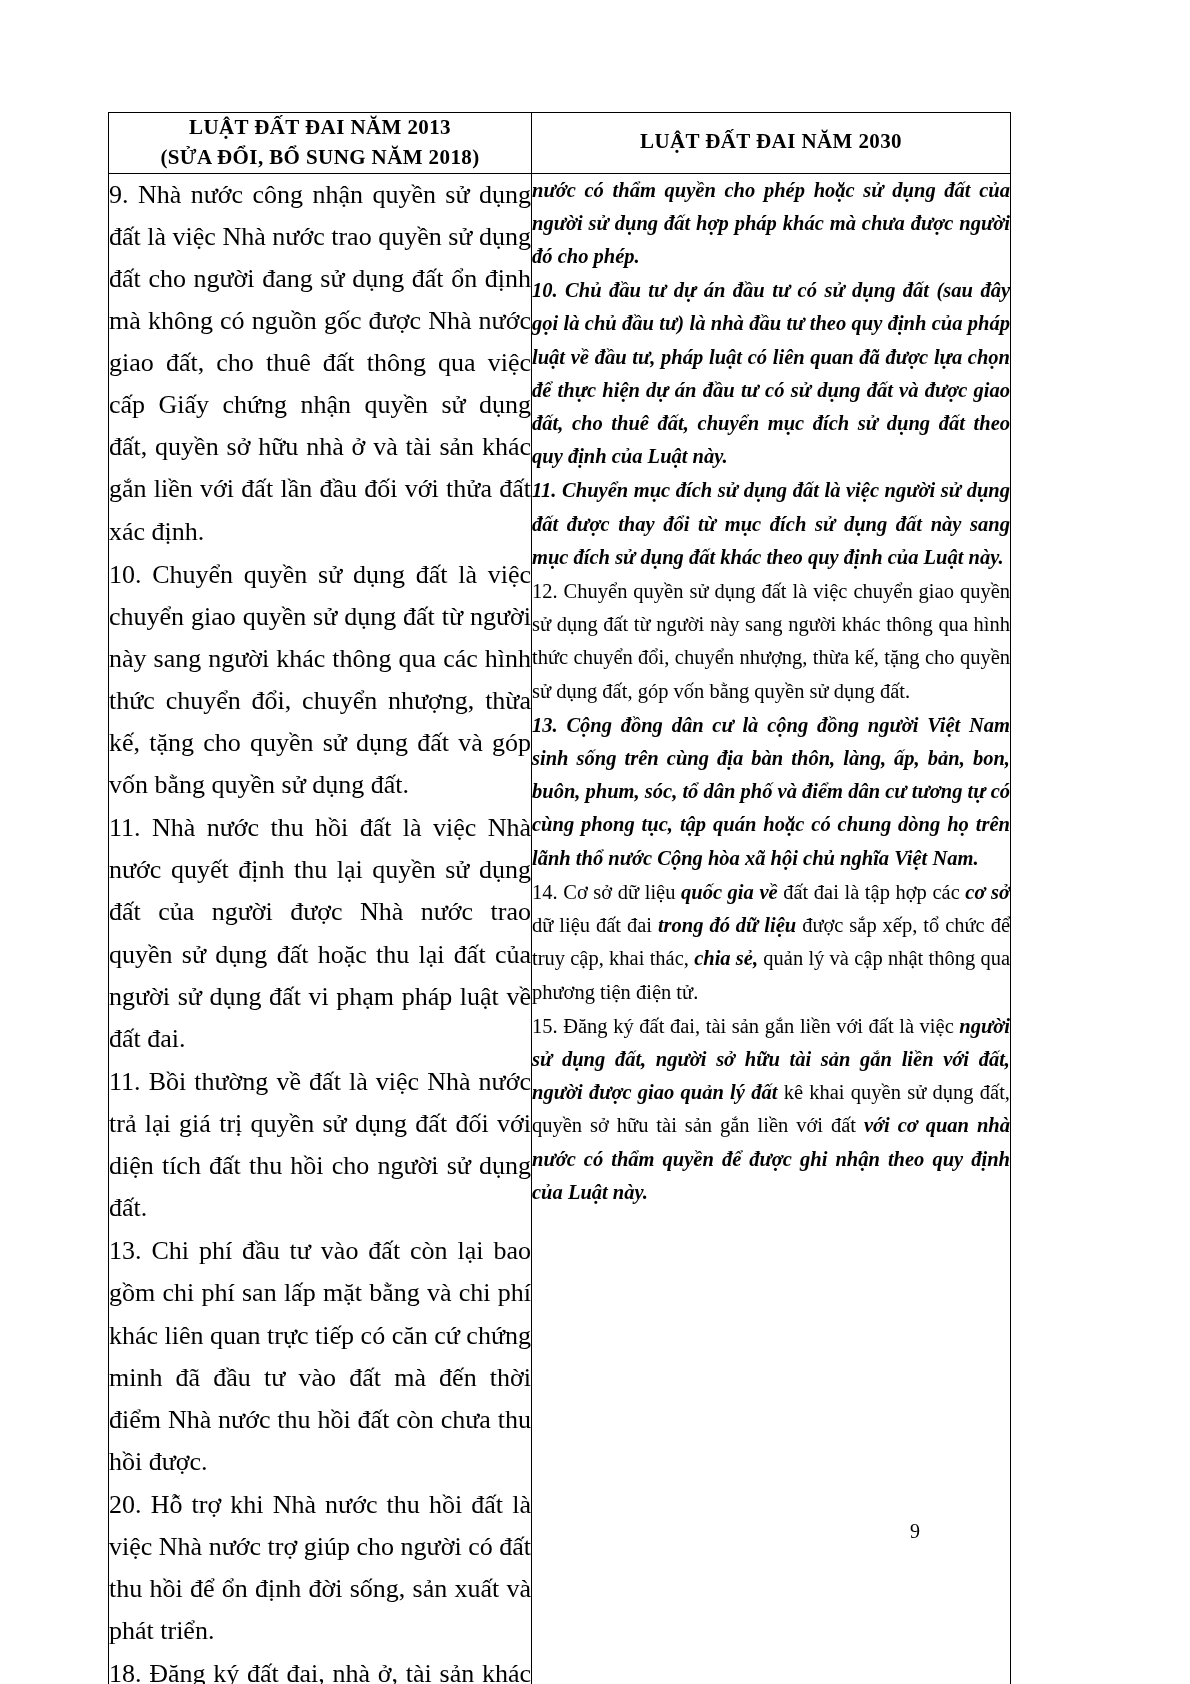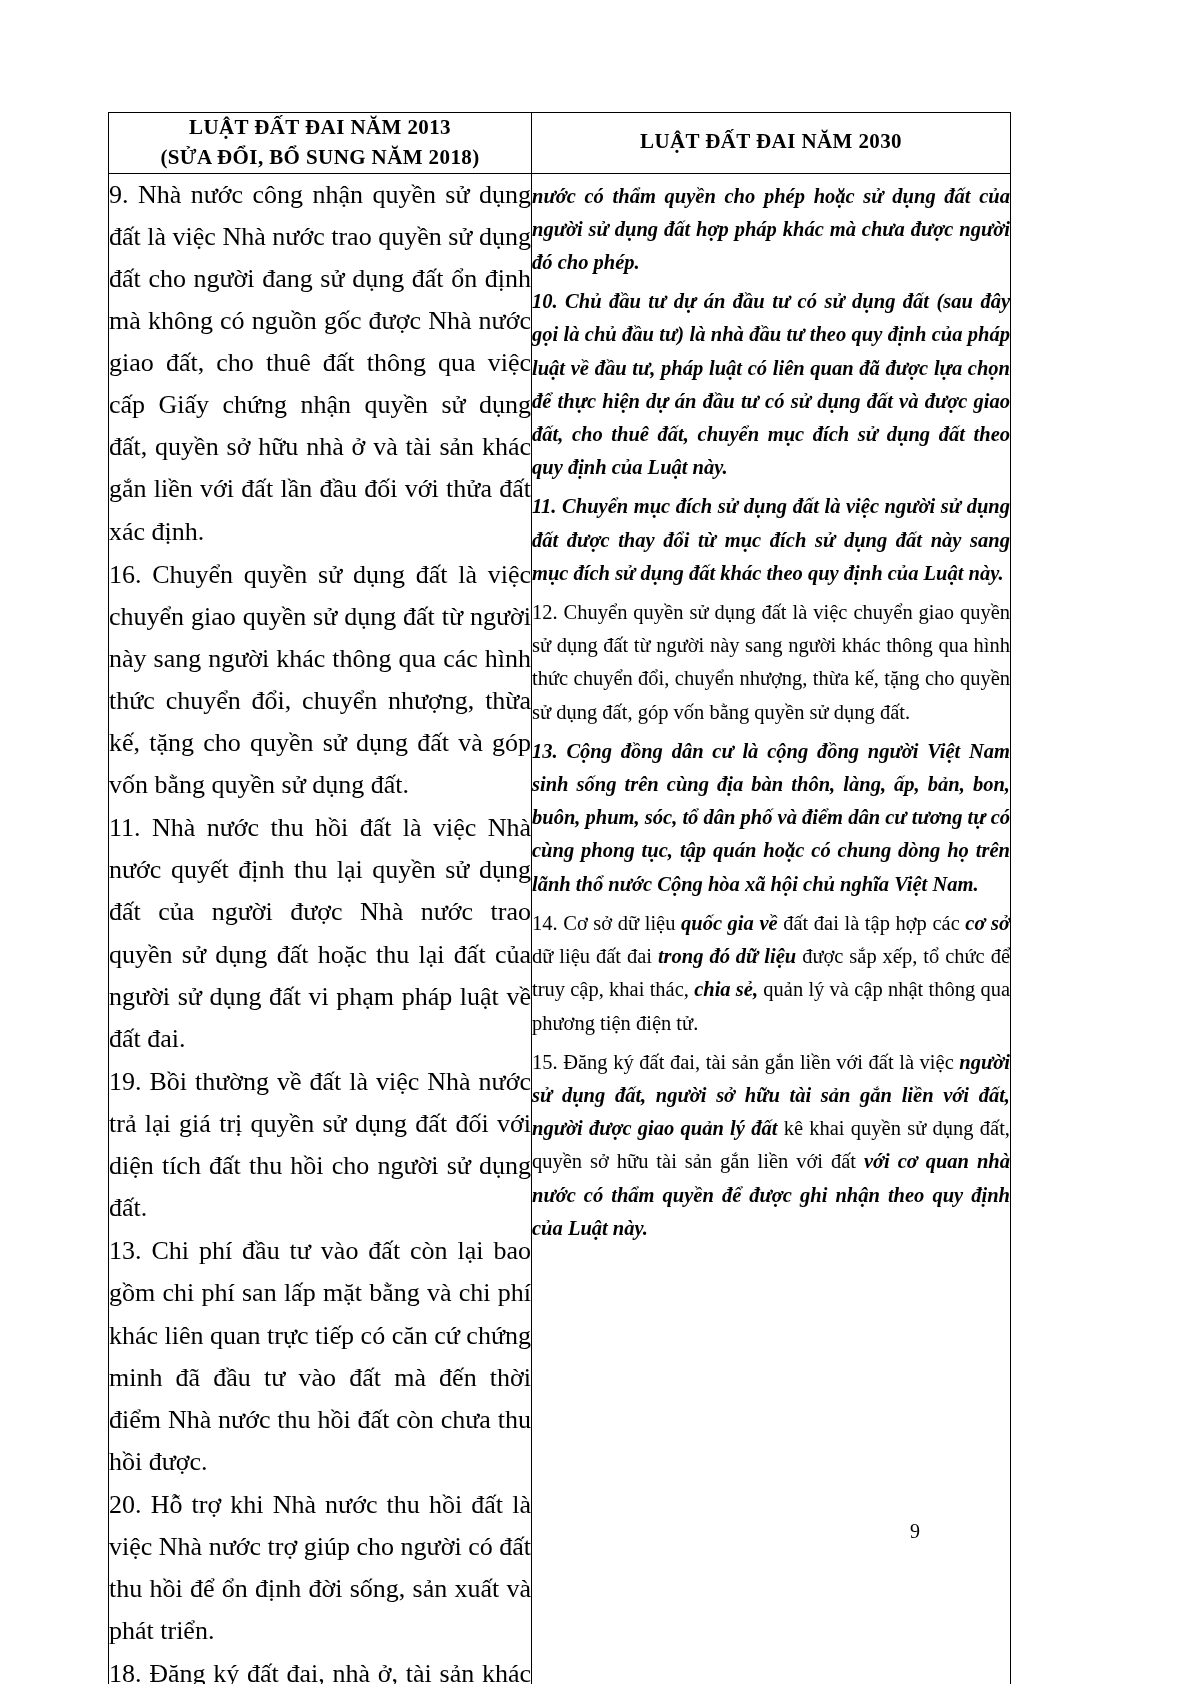--- a/index.html
+++ b/index.html
@@ -59,21 +59,20 @@
     font-size: 20.5px;
     line-height: 1.62;
     text-align: justify;
     text-justify: inter-word;
   }
   .col-left p.para {
     font-size: 26px;
   }
   .col-right p.para {
     font-size: 20.5px;
-    margin-top: 6px;
   }
   .it { font-style: italic; font-weight: bold; }
   .bold { font-weight: normal; }
   .pagenum {
     position: absolute;
     right: 108px;
     top: 1520px;
     font-size: 20px;
   }
 </style>
@@ -92,23 +91,23 @@
         <th class="col-right head-cell right">
           <div class="head-line">LUẬT ĐẤT ĐAI NĂM 2030</div>
         </th>
       </tr>
     </thead>
     <tbody>
       <tr>
         <td class="col-left body-cell">
           <div id="left-col">
               <p class="para">9. Nhà nước công nhận quyền sử dụng đất là việc Nhà nước trao quyền sử dụng đất cho người đang sử dụng đất ổn định mà không có nguồn gốc được Nhà nước giao đất, cho thuê đất thông qua việc cấp Giấy chứng nhận quyền sử dụng đất, quyền sở hữu nhà ở và tài sản khác gắn liền với đất lần đầu đối với thửa đất xác định.</p>
-              <p class="para">16. Chuyển quyền sử dụng đất là việc chuyển giao quyền sử dụng đất từ người này sang người khác thông qua các hình thức chuyển đổi, chuyển nhượng, thừa kế, tặng cho quyền sử dụng đất và góp vốn bằng quyền sử dụng đất.</p>
+              <p class="para">10. Chuyển quyền sử dụng đất là việc chuyển giao quyền sử dụng đất từ người này sang người khác thông qua các hình thức chuyển đổi, chuyển nhượng, thừa kế, tặng cho quyền sử dụng đất và góp vốn bằng quyền sử dụng đất.</p>
               <p class="para">11. Nhà nước thu hồi đất là việc Nhà nước quyết định thu lại quyền sử dụng đất của người được Nhà nước trao quyền sử dụng đất hoặc thu lại đất của người sử dụng đất vi phạm pháp luật về đất đai.</p>
-              <p class="para">19. Bồi thường về đất là việc Nhà nước trả lại giá trị quyền sử dụng đất đối với diện tích đất thu hồi cho người sử dụng đất.</p>
+              <p class="para">11. Bồi thường về đất là việc Nhà nước trả lại giá trị quyền sử dụng đất đối với diện tích đất thu hồi cho người sử dụng đất.</p>
               <p class="para">13. Chi phí đầu tư vào đất còn lại bao gồm chi phí san lấp mặt bằng và chi phí khác liên quan trực tiếp có căn cứ chứng minh đã đầu tư vào đất mà đến thời điểm Nhà nước thu hồi đất còn chưa thu hồi được.</p>
               <p class="para">20. Hỗ trợ khi Nhà nước thu hồi đất là việc Nhà nước trợ giúp cho người có đất thu hồi để ổn định đời sống, sản xuất và phát triển.</p>
               <p class="para">18. Đăng ký đất đai, nhà ở, tài sản khác gắn liền với đất là việc kê khai và ghi nhận tình trạng pháp lý về quyền sử dụng đất, quyền sở hữu nhà ở, tài sản khác gắn liền với đất và quyền quản lý đất đối với một thửa đất vào hồ sơ địa chính.</p>
             </div>
         </td>
         <td class="col-right body-cell">
           <div id="right-col">
               <p class="para"><span class="it">nước có thẩm quyền cho phép hoặc sử dụng đất của người sử dụng đất hợp pháp khác mà chưa được người đó cho phép.</span></p>
               <p class="para"><span class="it">10. Chủ đầu tư dự án đầu tư có sử dụng đất (sau đây gọi là chủ đầu tư) là nhà đầu tư theo quy định của pháp luật về đầu tư, pháp luật có liên quan đã được lựa chọn để thực hiện dự án đầu tư có sử dụng đất và được giao đất, cho thuê đất, chuyển mục đích sử dụng đất theo quy định của Luật này.</span></p>
               <p class="para"><span class="it">11. Chuyển mục đích sử dụng đất là việc người sử dụng đất được thay đổi từ mục đích sử dụng đất này sang mục đích sử dụng đất khác theo quy định của Luật này.</span></p>

